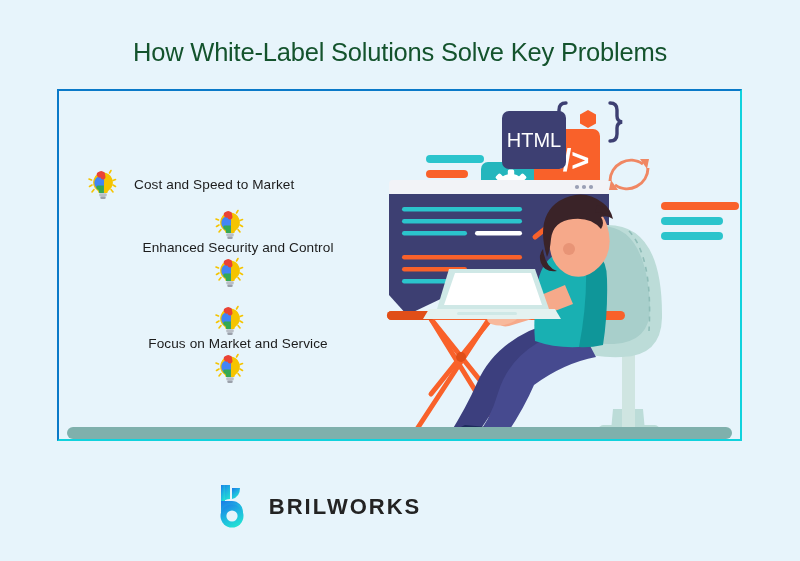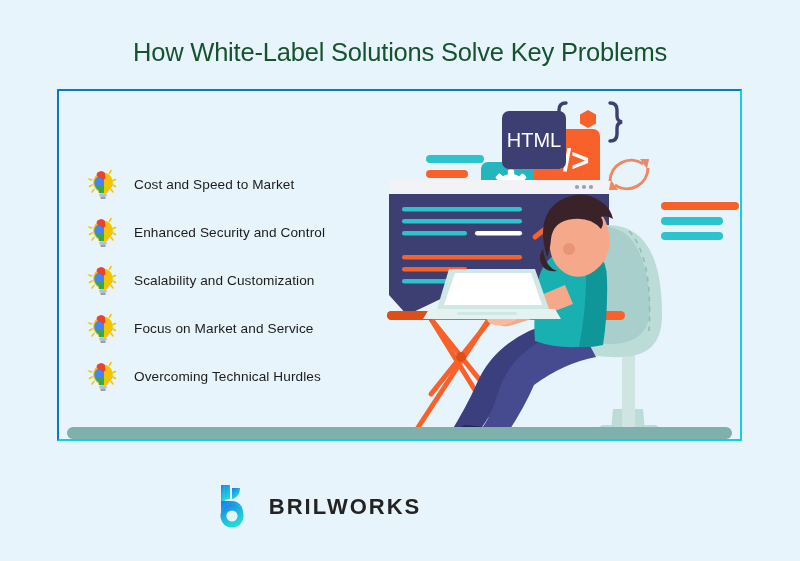--- a/index.html
+++ b/index.html
@@ -56,21 +56,21 @@
     top: 160px;
     width: 300px;
   }
   .list-item {
     display: flex;
     align-items: center;
     height: 48px;
     margin-bottom: 0px;
     text-align: right;
   }
-  .list-item + .list-item { margin-top: 0px; }
+  .list-item + .list-item { margin-top: 0px; flex-direction: column; }
   .bulb-icon {
     width: 30px;
     height: 32px;
     flex: 0 0 30px;
     position: relative;
     margin-right: 16px;
   }
   .bulb-icon svg { display: block; }
   .list-label {
     font-size: 13.6px;
@@ -317,21 +317,20 @@
             <line x1="21.5" y1="5" x2="23" y2="2.5"></line>
           </g>
           <path d="M15 4.5 a9.8 9.8 0 0 1 6.2 17.4 c-1.3 1.1 -1.7 2 -1.8 3.1 h-8.8 c-0.1 -1.1 -0.5 -2 -1.8 -3.1 A9.8 9.8 0 0 1 15 4.5 z" fill="#f5c400"></path>
           <path d="M11 8.2 a7 7 0 0 0 -1.4 12.5 c1.4 1.1 1.9 2.3 2 4.3 h4.3 l0.2 -17 z" fill="#4285f4"></path>
           <path d="M10.3 17.5 q-2 -0.5 -2 2 q0 2.4 2 2.1 q0.8 1.6 0.9 3.4 h4.6 v-7.5 z" fill="#34a853"></path>
           <path d="M11.5 3.4 q-3.6 1 -2.6 4.2 q0.9 2.7 3.6 2 q0.7 2.3 3 1.8 q2.4 -0.6 1.9 -3.2 l-0.7 -3.6 q-2.6 -2.2 -5.2 -1.2 z" fill="#ea4335"></path>
           <rect x="11.3" y="25.2" width="7.4" height="3.2" rx="1" fill="#b9bec6"></rect>
           <rect x="12.3" y="28.4" width="5.4" height="2.6" rx="1.2" fill="#9aa0aa"></rect>
         </svg>
       </span>
-      <span class="list-label">Scalability and Customization</span>
     </div>
 
     <div class="list-item">
       <span class="bulb-icon">
         <svg width="30" height="32" viewBox="0 0 30 32">
           <g stroke="#f5c400" stroke-width="1.6" stroke-linecap="round">
             <line x1="3.5" y1="12" x2="1" y2="11"></line>
             <line x1="4" y1="17" x2="1.5" y2="18.5"></line>
             <line x1="6" y1="21.5" x2="4" y2="24"></line>
             <line x1="25" y1="12.5" x2="27.5" y2="11.5"></line>
@@ -363,21 +362,20 @@
             <line x1="21.5" y1="5" x2="23" y2="2.5"></line>
           </g>
           <path d="M15 4.5 a9.8 9.8 0 0 1 6.2 17.4 c-1.3 1.1 -1.7 2 -1.8 3.1 h-8.8 c-0.1 -1.1 -0.5 -2 -1.8 -3.1 A9.8 9.8 0 0 1 15 4.5 z" fill="#f5c400"></path>
           <path d="M11 8.2 a7 7 0 0 0 -1.4 12.5 c1.4 1.1 1.9 2.3 2 4.3 h4.3 l0.2 -17 z" fill="#4285f4"></path>
           <path d="M10.3 17.5 q-2 -0.5 -2 2 q0 2.4 2 2.1 q0.8 1.6 0.9 3.4 h4.6 v-7.5 z" fill="#34a853"></path>
           <path d="M11.5 3.4 q-3.6 1 -2.6 4.2 q0.9 2.7 3.6 2 q0.7 2.3 3 1.8 q2.4 -0.6 1.9 -3.2 l-0.7 -3.6 q-2.6 -2.2 -5.2 -1.2 z" fill="#ea4335"></path>
           <rect x="11.3" y="25.2" width="7.4" height="3.2" rx="1" fill="#b9bec6"></rect>
           <rect x="12.3" y="28.4" width="5.4" height="2.6" rx="1.2" fill="#9aa0aa"></rect>
         </svg>
       </span>
-      <span class="list-label">Overcoming Technical Hurdles</span>
     </div>
 
   </div>
 
   <div class="logo-wrap">
     <span class="logo-mark">
       <svg width="42" height="48" viewBox="0 0 42 48">
         <defs>
           <linearGradient id="brilGrad" x1="0" y1="0" x2="0.55" y2="1">
             <stop offset="0%" stop-color="#1a7ae8"></stop>

